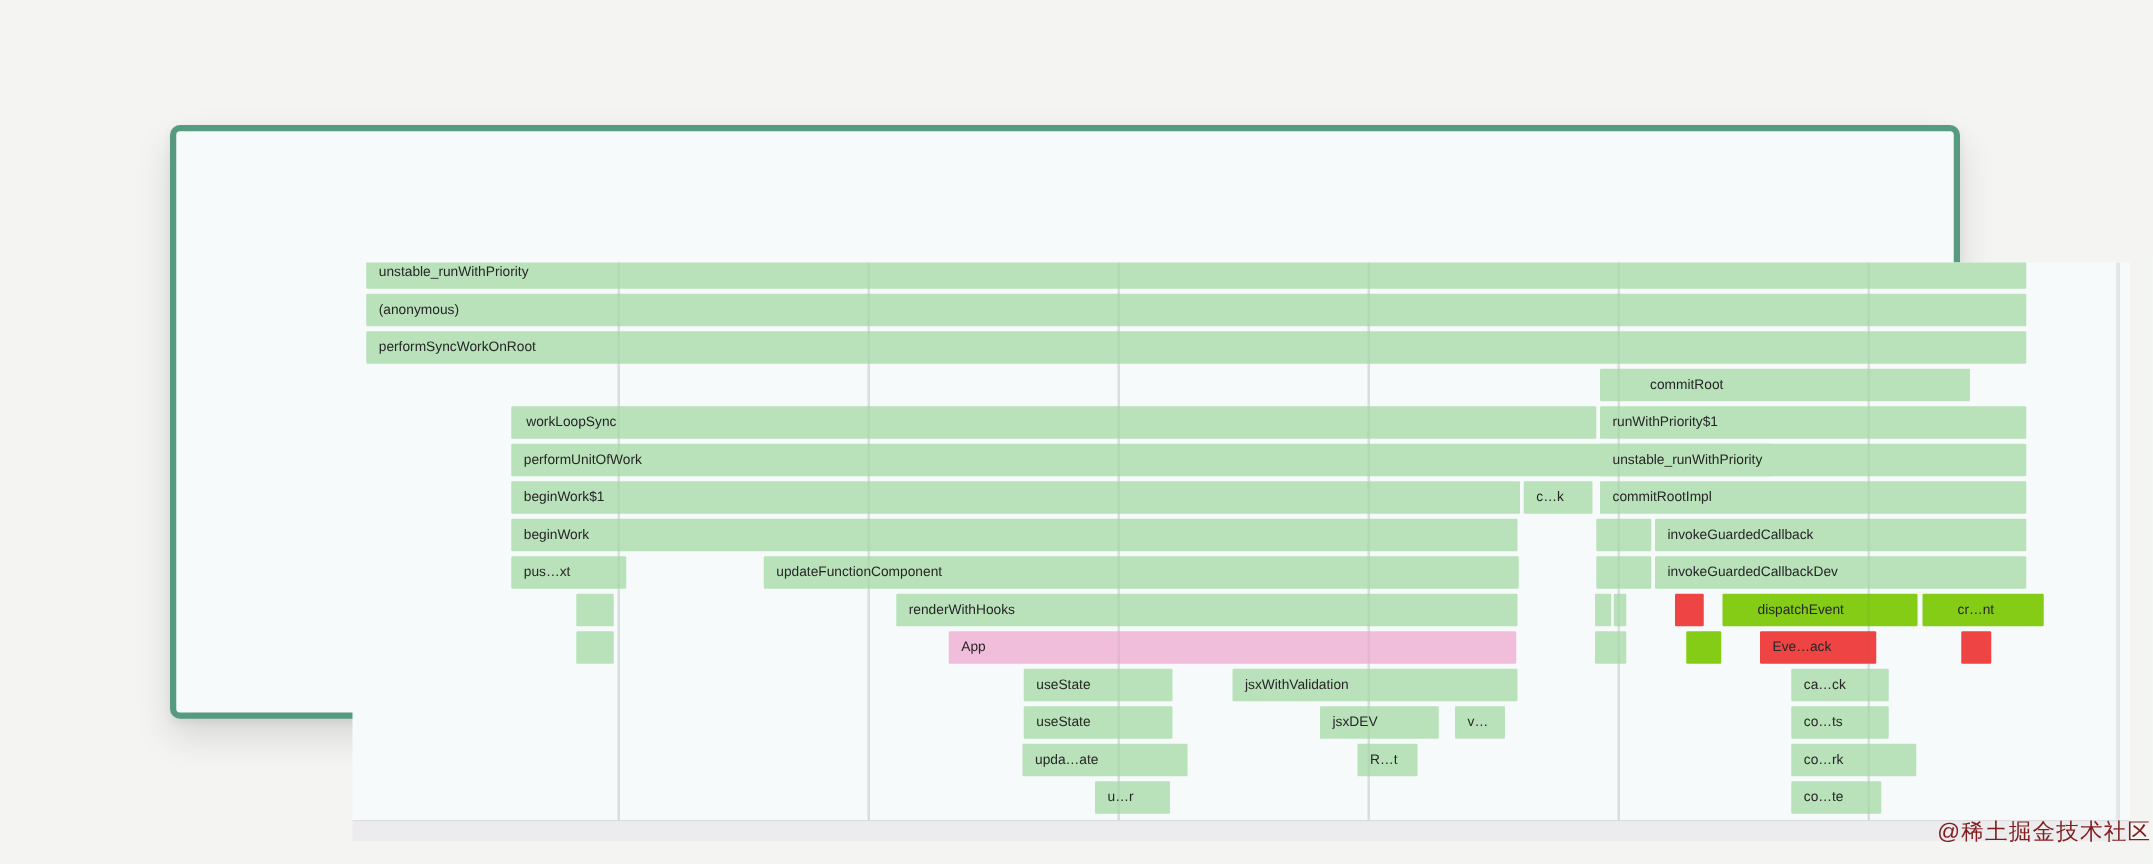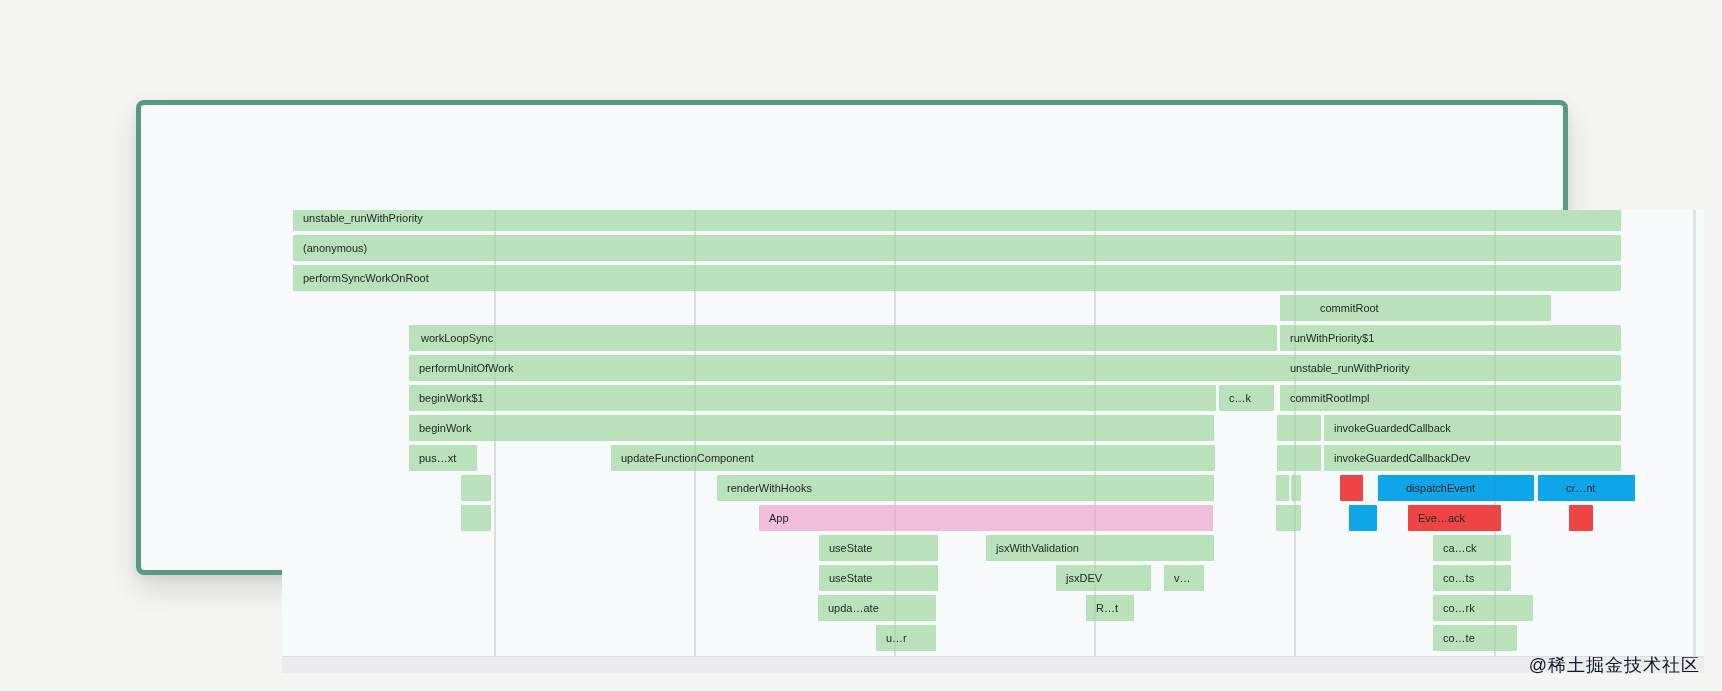--- a/index.html
+++ b/index.html
@@ -26,61 +26,61 @@
     position:absolute;height:26px;line-height:26px;
     font-size:11px;color:#262626;
     padding-left:10px;box-sizing:border-box;
     white-space:nowrap;overflow:hidden;
     border-radius:1px;
     margin-top:12px;
   }
   .c-green{background:#b9e2bb;}
   .c-pink{background:#f0bddb;}
   .c-orange{background:#ef4444;}
-  .c-tan{background:#0ea5e9;padding-left:28px;}
+  .c-tan{background:#84cc16;padding-left:28px;}
   #hscroll{
     position:absolute;left:141px;top:551px;width:1422px;height:16px;
     background:#ececee;border-top:1px solid #dddde0;
   }
   #vtrack{
     position:absolute;left:1411px;top:0;width:3px;height:446px;
     background:#e4e4e8;
   }
   #watermark{
-    position:absolute;right:22px;bottom:14px;
-    font-size:18px;color:#0f172a;letter-spacing:1px;
+    position:absolute;right:1px;bottom:14px;
+    font-size:18px;color:#7f1d1d;letter-spacing:1px;
   }
 </style>
 </head>
 <body>
 
 <div id="panel">
   <div id="flame-clip">
       <div class="gridline" style="left: 212px;"></div>
       <div class="gridline" style="left: 412px;"></div>
       <div class="gridline" style="left: 612px;"></div>
       <div class="gridline" style="left: 812px;"></div>
       <div class="gridline" style="left: 1012px;"></div>
       <div class="gridline" style="left: 1212px;"></div>
       <div id="vtrack"></div>
       <div class="bar c-green" style="left: 11px; top: -17px; width: 1328px;">unstable_runWithPriority</div>
       <div class="bar c-green" style="left: 11px; top: 13px; width: 1328px;">(anonymous)</div>
       <div class="bar c-green" style="left: 11px; top: 43px; width: 1328px;">performSyncWorkOnRoot</div>
-      <div class="bar c-green" style="left: 998px; top: 73px; width: 271px; padding-left: 40px;">commitRoot</div>
+      <div class="bar c-green" style="left: 998px; top: 73px; width: 296px; padding-left: 40px;">commitRoot</div>
       <div class="bar c-green" style="left: 127px; top: 103px; width: 868px; padding-left: 12px;">workLoopSync</div>
       <div class="bar c-green" style="left: 998px; top: 103px; width: 341px;">runWithPriority$1</div>
       <div class="bar c-green" style="left: 127px; top: 133px; width: 1008px;">performUnitOfWork</div>
       <div class="bar c-green" style="left: 998px; top: 133px; width: 341px;">unstable_runWithPriority</div>
       <div class="bar c-green" style="left: 127px; top: 163px; width: 807px;">beginWork$1</div>
       <div class="bar c-green" style="left: 937px; top: 163px; width: 55px;">c…k</div>
       <div class="bar c-green" style="left: 998px; top: 163px; width: 341px;">commitRootImpl</div>
       <div class="bar c-green" style="left: 127px; top: 193px; width: 805px;">beginWork</div>
       <div class="bar c-green" style="left: 995px; top: 193px; width: 44px;"></div>
       <div class="bar c-green" style="left: 1042px; top: 193px; width: 297px;">invokeGuardedCallback</div>
-      <div class="bar c-green" style="left: 127px; top: 223px; width: 68px;">pus…xt</div>
+      <div class="bar c-green" style="left: 127px; top: 223px; width: 92px;">pus…xt</div>
       <div class="bar c-green" style="left: 329px; top: 223px; width: 604px;">updateFunctionComponent</div>
       <div class="bar c-green" style="left: 995px; top: 223px; width: 44px;"></div>
       <div class="bar c-green" style="left: 1042px; top: 223px; width: 297px;">invokeGuardedCallbackDev</div>
       <div class="bar c-green" style="left: 179px; top: 253px; width: 30px;"></div>
       <div class="bar c-green" style="left: 435px; top: 253px; width: 497px;">renderWithHooks</div>
       <div class="bar c-green" style="left: 994px; top: 253px; width: 13px;"></div>
       <div class="bar c-green" style="left: 1009px; top: 253px; width: 10px;"></div>
       <div class="bar c-orange" style="left: 1058px; top: 253px; width: 23px;"></div>
       <div class="bar c-tan" style="left: 1096px; top: 253px; width: 156px;">dispatchEvent</div>
       <div class="bar c-tan" style="left: 1256px; top: 253px; width: 97px;">cr…nt</div>
@@ -90,25 +90,25 @@
       <div class="bar c-tan" style="left: 1067px; top: 283px; width: 12px;"></div>
       <div class="bar c-orange" style="left: 1126px; top: 283px; width: 93px;">Eve…ack</div>
       <div class="bar c-orange" style="left: 1287px; top: 283px; width: 24px;"></div>
       <div class="bar c-green" style="left: 537px; top: 313px; width: 119px;">useState</div>
       <div class="bar c-green" style="left: 704px; top: 313px; width: 228px;">jsxWithValidation</div>
       <div class="bar c-green" style="left: 1151px; top: 313px; width: 78px;">ca…ck</div>
       <div class="bar c-green" style="left: 537px; top: 343px; width: 119px;">useState</div>
       <div class="bar c-green" style="left: 774px; top: 343px; width: 95px;">jsxDEV</div>
       <div class="bar c-green" style="left: 882px; top: 343px; width: 40px;">v…</div>
       <div class="bar c-green" style="left: 1151px; top: 343px; width: 78px;">co…ts</div>
-      <div class="bar c-green" style="left: 536px; top: 373px; width: 118px;">upda…ate</div>
+      <div class="bar c-green" style="left: 536px; top: 373px; width: 132px;">upda…ate</div>
       <div class="bar c-green" style="left: 804px; top: 373px; width: 48px;">R…t</div>
       <div class="bar c-green" style="left: 1151px; top: 373px; width: 100px;">co…rk</div>
       <div class="bar c-green" style="left: 594px; top: 403px; width: 60px;">u…r</div>
-      <div class="bar c-green" style="left: 1151px; top: 403px; width: 84px;">co…te</div>
+      <div class="bar c-green" style="left: 1151px; top: 403px; width: 72px;">co…te</div>
       <div class="gridline" style="left: 212px; background: rgba(90, 110, 100, 0.08);"></div>
       <div class="gridline" style="left: 412px; background: rgba(90, 110, 100, 0.08);"></div>
       <div class="gridline" style="left: 612px; background: rgba(90, 110, 100, 0.08);"></div>
       <div class="gridline" style="left: 812px; background: rgba(90, 110, 100, 0.08);"></div>
       <div class="gridline" style="left: 1012px; background: rgba(90, 110, 100, 0.08);"></div>
       <div class="gridline" style="left: 1212px; background: rgba(90, 110, 100, 0.08);"></div>
     </div>
   <div id="vtrack-holder"></div>
   <div id="hscroll"></div>
 </div>

